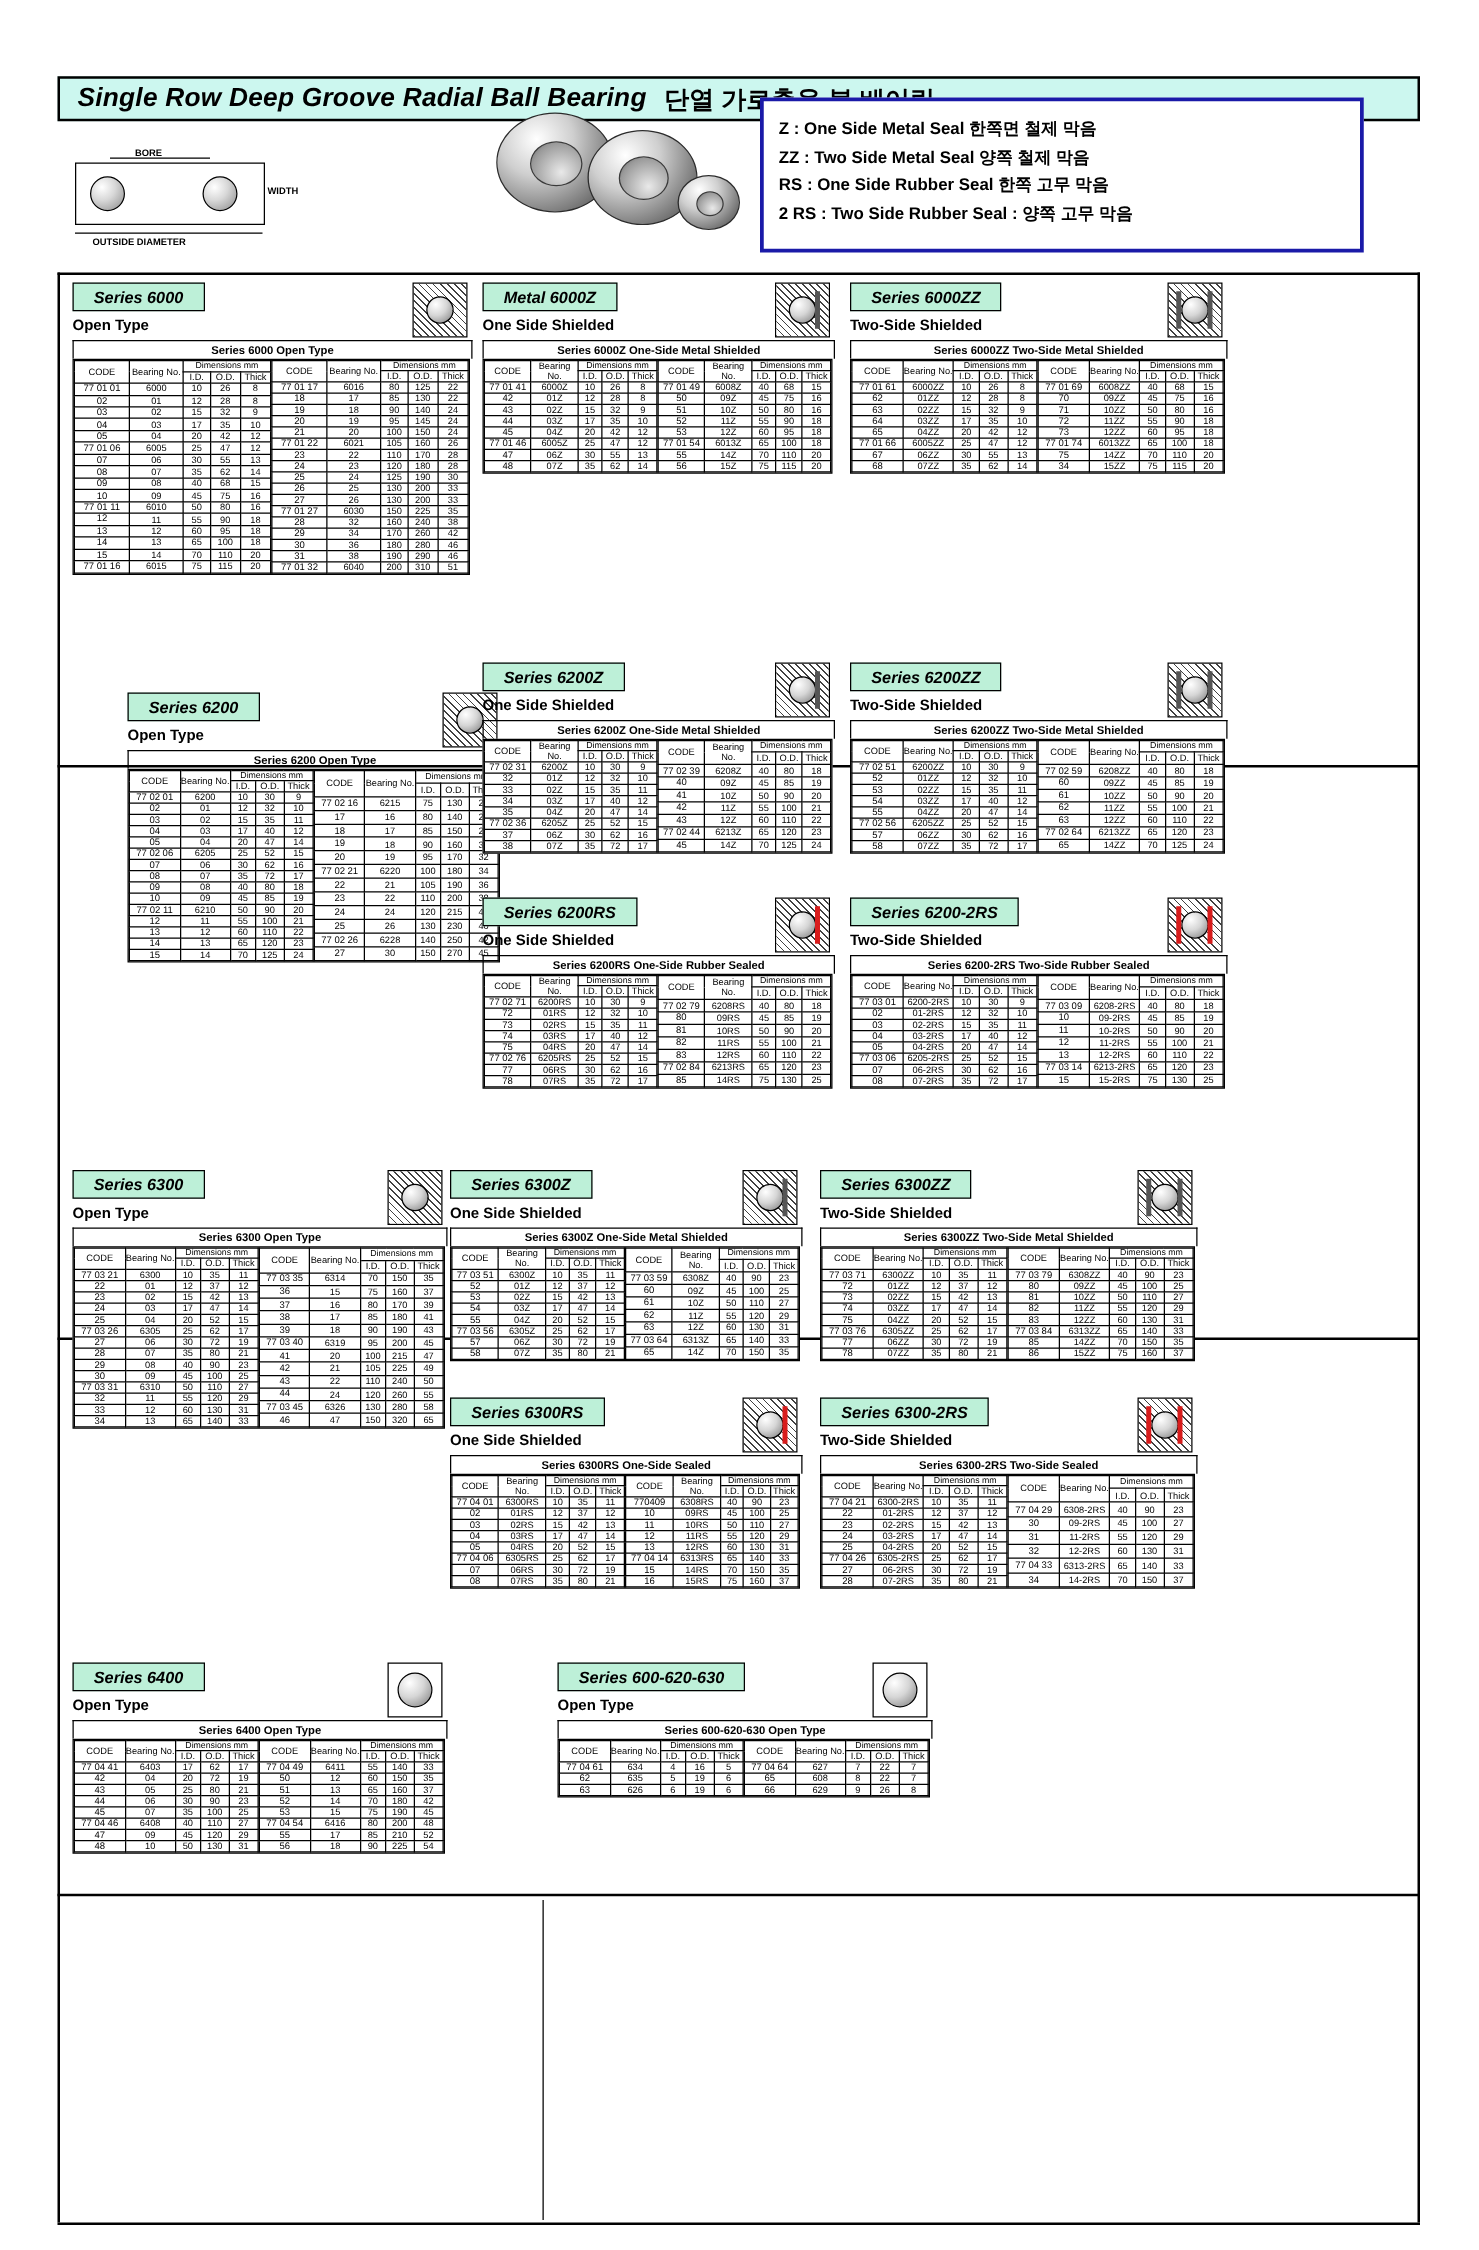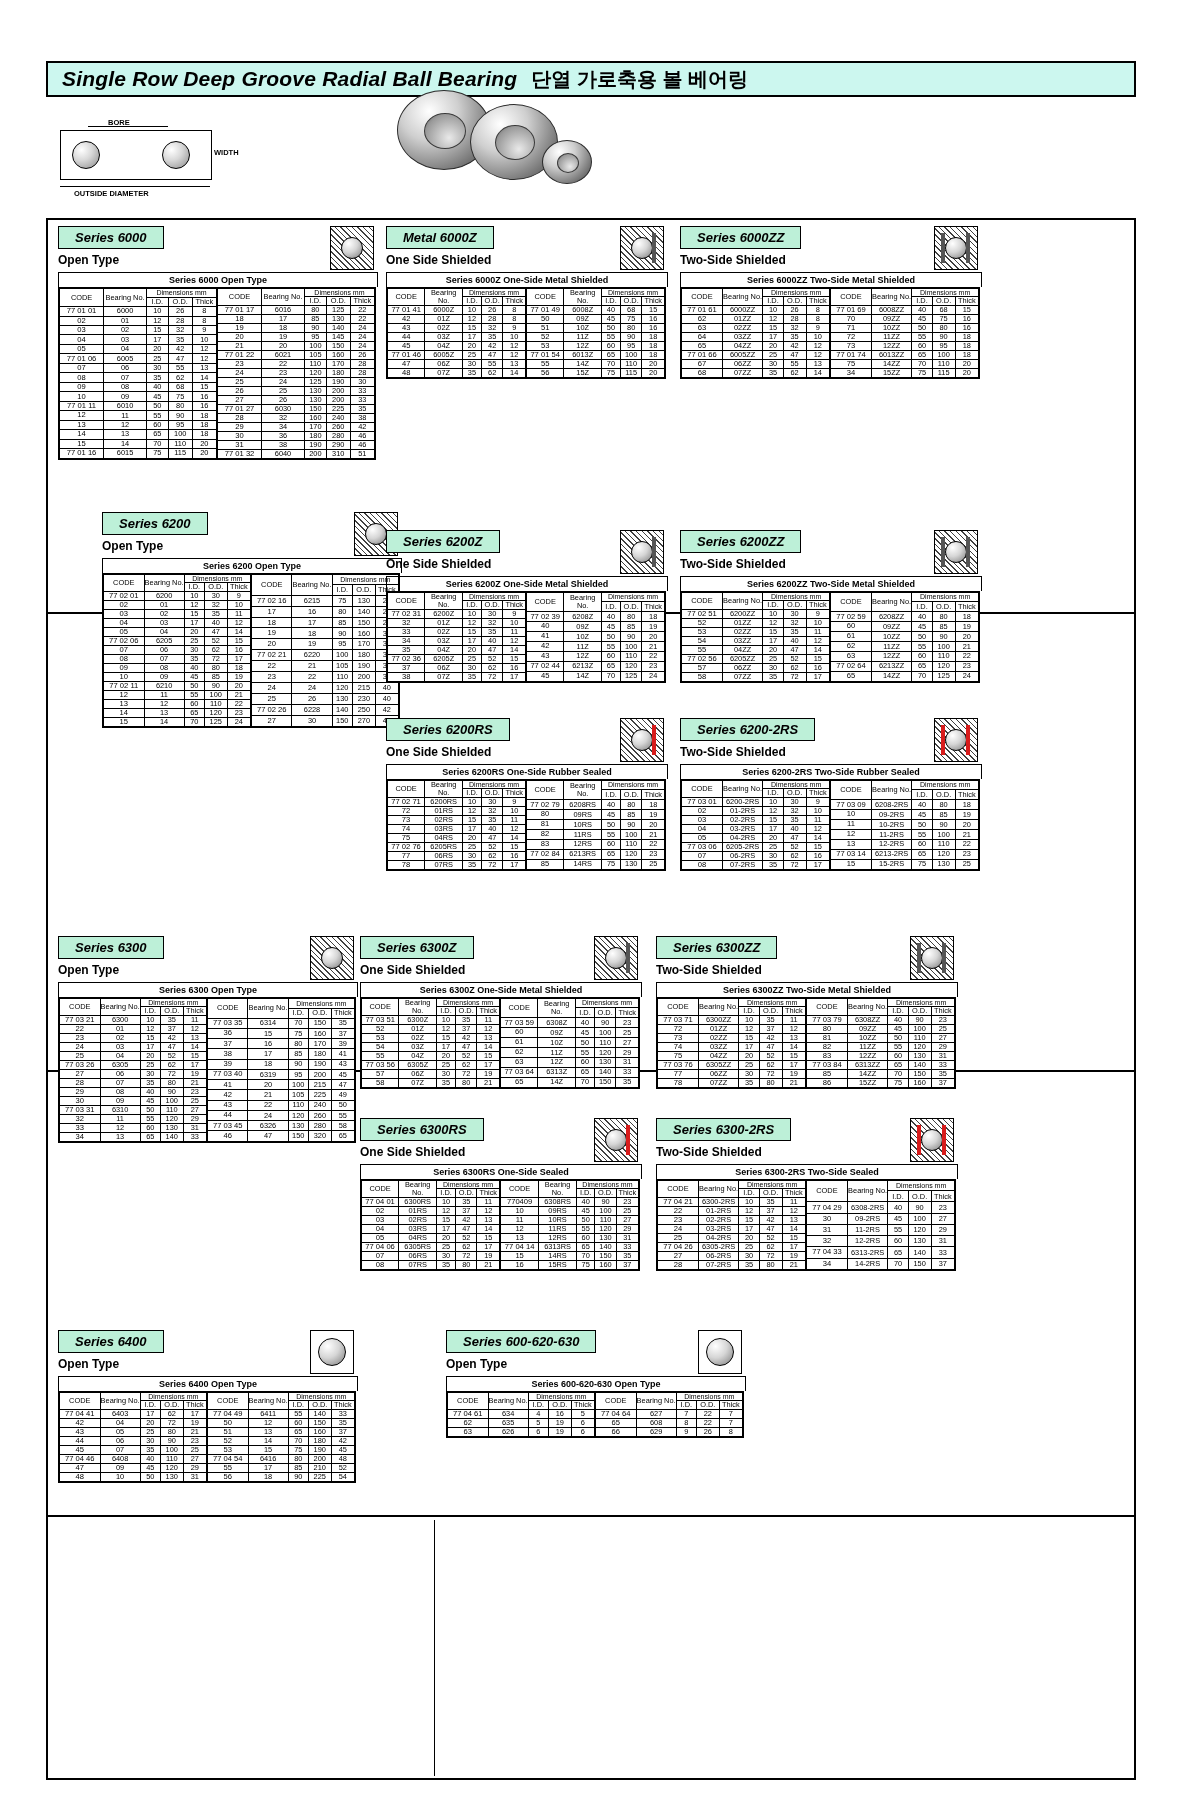--- a/index.html
+++ b/index.html
@@ -107,20 +107,26 @@
       <div class="hole" style="left:26px;top:22px;width:40px;height:34px;"></div>
     </div>
     <div class="ring" style="left:78px;top:26px;width:86px;height:74px;">
       <div class="hole" style="left:24px;top:20px;width:38px;height:33px;"></div>
     </div>
     <div class="ring" style="left:150px;top:62px;width:48px;height:42px;">
       <div class="hole" style="left:14px;top:12px;width:20px;height:18px;"></div>
     </div>
   </div>
 
+  <div class="legend">
+    <div>Z : One Side Metal Seal 한쪽면 철제 막음</div>
+    <div>ZZ : Two Side Metal Seal 양쪽 철제 막음</div>
+    <div>RS : One Side Rubber Seal 한쪽 고무 막음</div>
+    <div>2 RS : Two Side Rubber Seal : 양쪽 고무 막음</div>
+  </div>
 
   <div class="hr" style="top:218px;"></div>
   <div class="hr" style="top:612px;"></div>
   <div class="hr" style="top:1070px;"></div>
   <div class="hr" style="top:1515px;"></div>
   <div class="hr" style="top:1778px;"></div>
   <div class="vr" style="left:46px;top:218px;height:1560px;"></div>
   <div class="vr" style="left:1134px;top:218px;height:1560px;"></div>
   <div class="sep-thin" style="left:434px;top:1520px;height:256px;"></div>
 
@@ -687,21 +693,21 @@
                 <td class="code-col" style="width:46px">34</td>
                 <td style="width:44px">15ZZ</td>
                 <td style="width:22px">75</td>
                 <td style="width:24px">115</td>
                 <td style="width:24px">20</td>
               </tr>
             </tbody>
           </table>
         </div>
       </div>
-      <div class="sec" style="left: 58px; top: 512px; width: 358px; padding-left: 44px;">
+      <div class="sec" style="left: 58px; top: 554px; width: 358px; padding-left: 44px;">
         <div style="position:relative;height:46px"><span class="hdr-pill">Series 6200</span><div class="hdr-sub">Open Type</div><div class="icon-box" style="left:252px;top:0">
             <div class="icon-hatch"></div>
             <div class="icon-ball"></div>
           </div></div>
         <div class="cap" style="width:298px">Series 6200 Open Type</div>
         <div class="wrap" style="width:298px;display:flex">
           <table class="t" style="flex:1">
             <tbody>
               <tr>
                 <td rowspan="2" style="width:46px">CODE</td>

